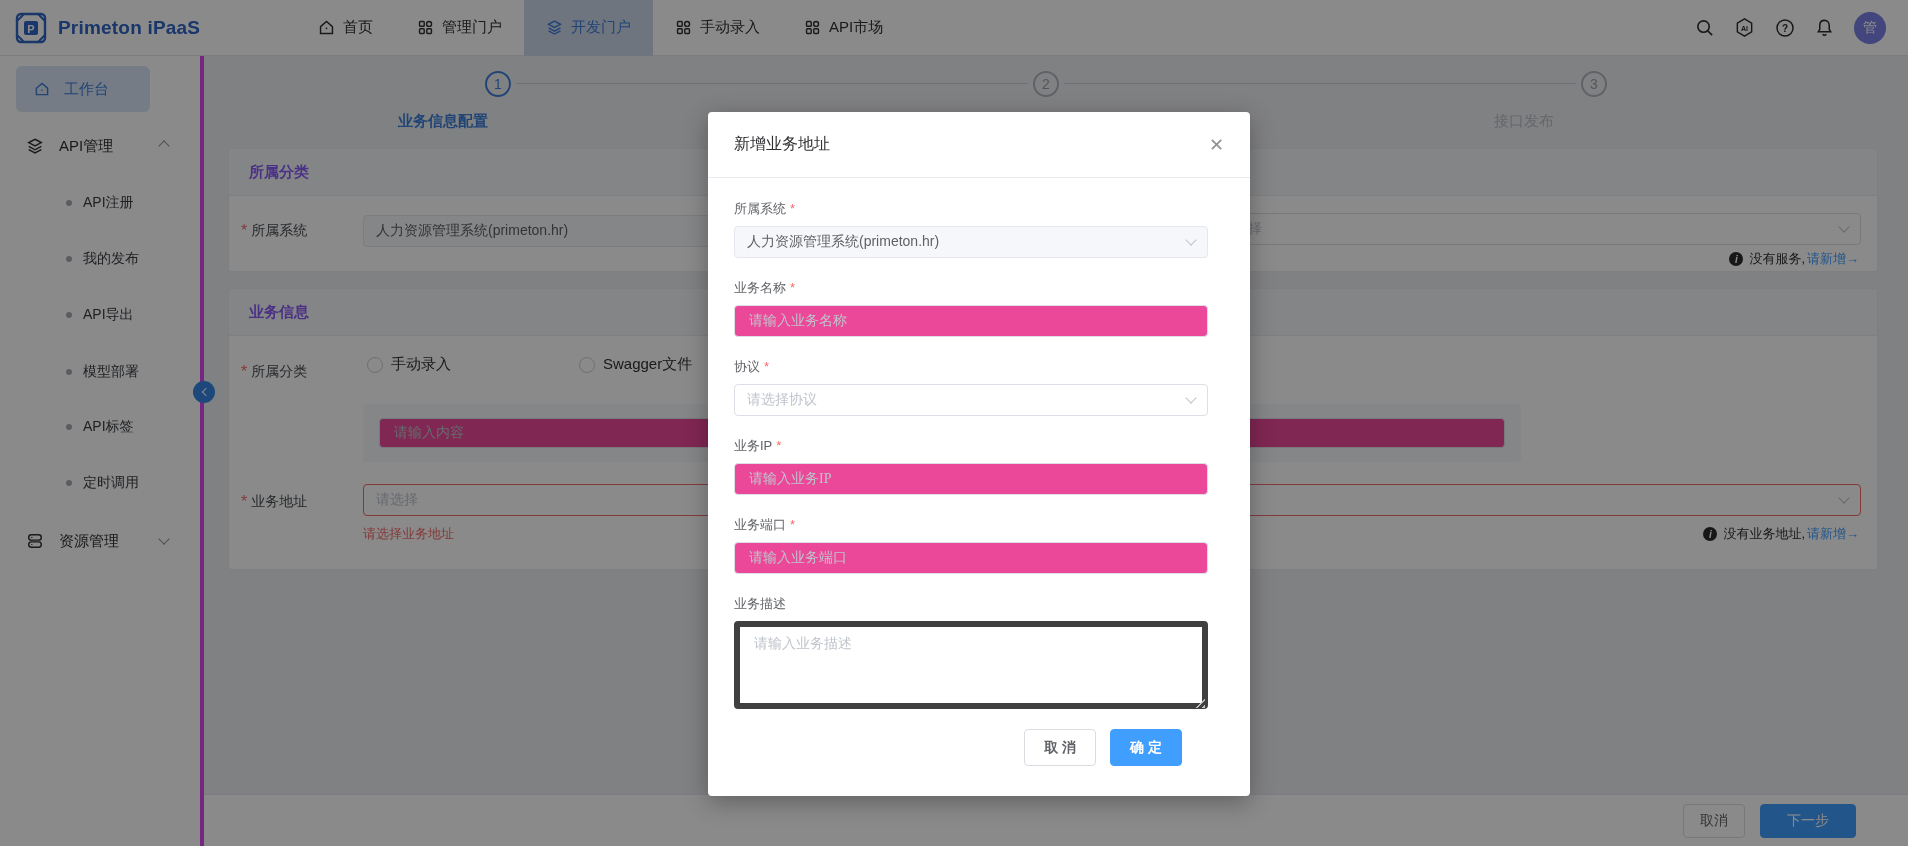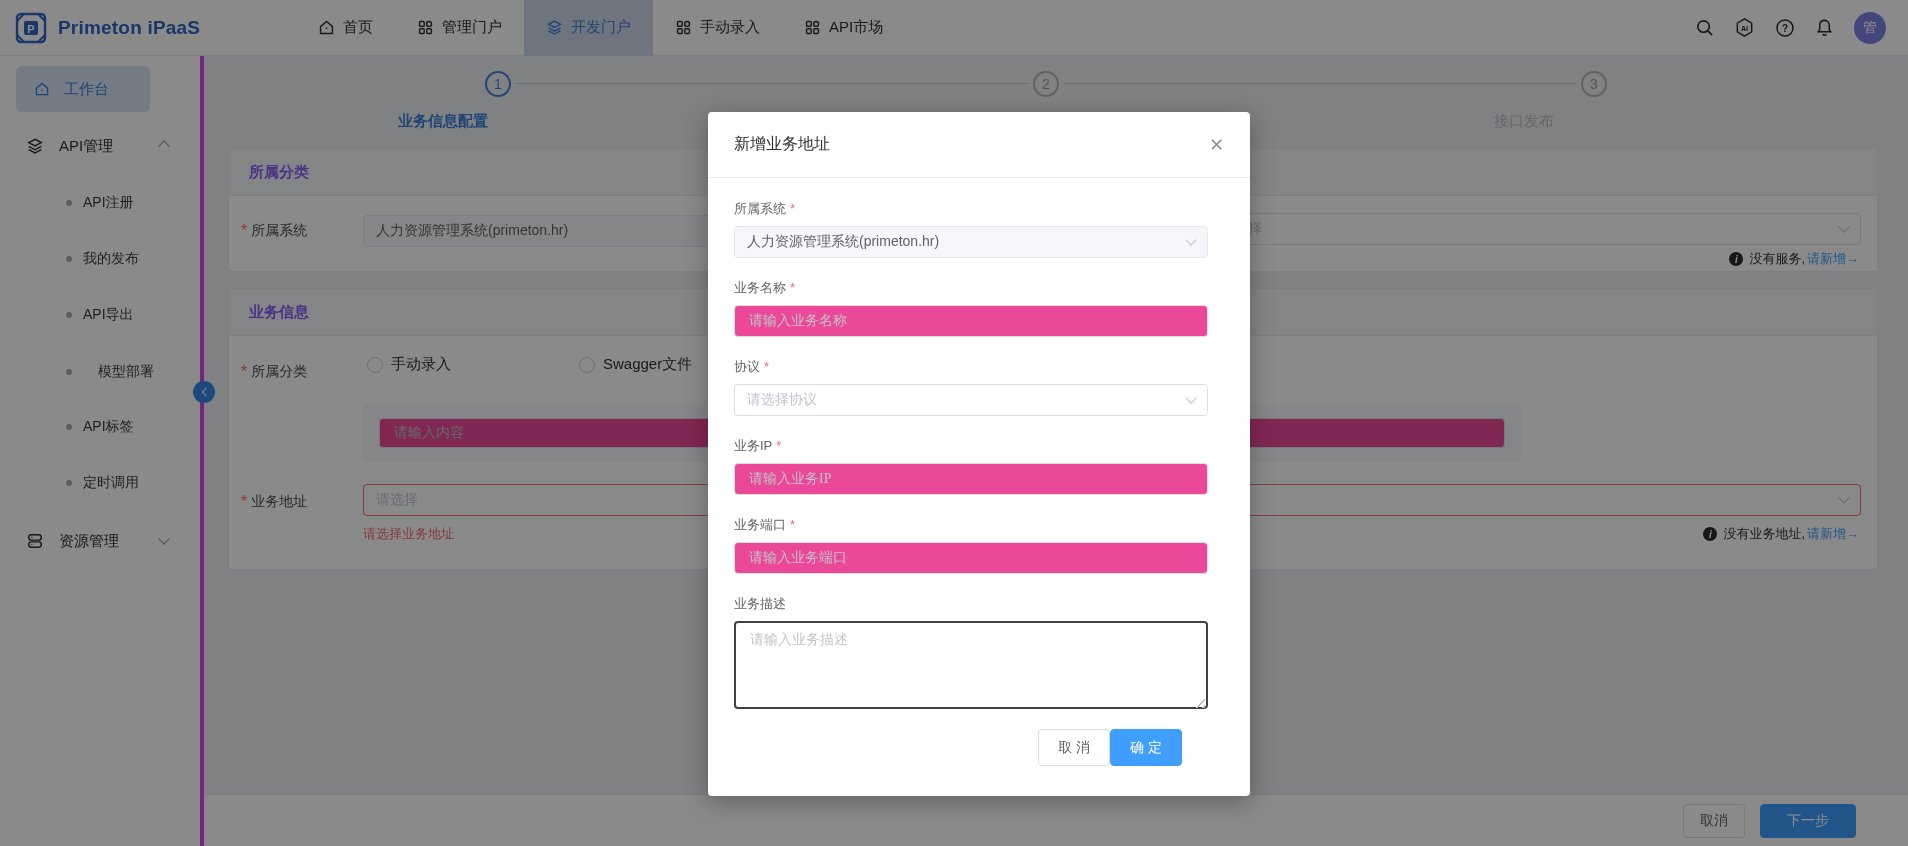--- a/index.html
+++ b/index.html
@@ -96,28 +96,28 @@
            border-radius:4px; box-shadow:0 6px 24px rgba(0,0,0,.3); z-index:60; }
   .modal-head { height:66px; border-bottom:1px solid #e8eaed; display:flex; align-items:center;
                 padding:0 26px; }
   .modal-title { font-size:16px; color:#303133; }
   .modal-close { margin-left:auto; font-size:18px; color:#909399; cursor:pointer; line-height:1; }
   .modal-body { padding:22px 42px 0 26px; }
   .mfield { margin-bottom:21px; }
   .mlabel { font-size:13px; color:#606266; margin-bottom:8px; }
   .mlabel .req { margin-left:4px; margin-right:0; }
   .mfield .select-box, .mfield .text-input { width:100%; height:32px; }
-  .mtextarea { width:100%; height:88px; border:2px solid #404040; border-radius:4px; padding:8px 14px;
+  .mtextarea { width:100%; height:88px; border:6px solid #404040; border-radius:4px; padding:8px 14px;
                font-size:14px; color:#303133; resize:none; outline:none; font-family:inherit; position:relative; }
   .mtextarea::placeholder { color:#bfc4cc; }
   .ta-wrap { position:relative; }
   .ta-resize { position:absolute; right:3px; bottom:5px; width:10px; height:10px;
                background:repeating-linear-gradient(135deg, transparent 0 3px, #b9bec7 3px 4.5px);
                clip-path:polygon(100% 0, 100% 100%, 0 100%); pointer-events:none; }
-  .modal-foot { display:flex; justify-content:flex-end; gap:0; padding:16px 26px 0 26px; }
+  .modal-foot { display:flex; justify-content:flex-end; gap:14px; padding:16px 26px 0 26px;font-weight:bold; }
   .modal-foot .btn { height:37px; padding:0 19px; }
 </style>
 </head>
 <body>
 
 <div class="app">
 
   <div class="navbar">
     <div class="brand">
       <span style="display:flex;">
@@ -243,21 +243,21 @@
       <span>API注册</span>
     </div>
     <div class="side-sub" style="top:190px;">
       <span class="dot"></span>
       <span>我的发布</span>
     </div>
     <div class="side-sub" style="top:246px;">
       <span class="dot"></span>
       <span>API导出</span>
     </div>
-    <div class="side-sub" style="top:303px;gap:15px;">
+    <div class="side-sub" style="top:303px;">
       <span class="dot"></span>
       <span>模型部署</span>
     </div>
     <div class="side-sub" style="top:358px;">
       <span class="dot"></span>
       <span>API标签</span>
     </div>
     <div class="side-sub" style="top:414px;">
       <span class="dot"></span>
       <span>定时调用</span>

